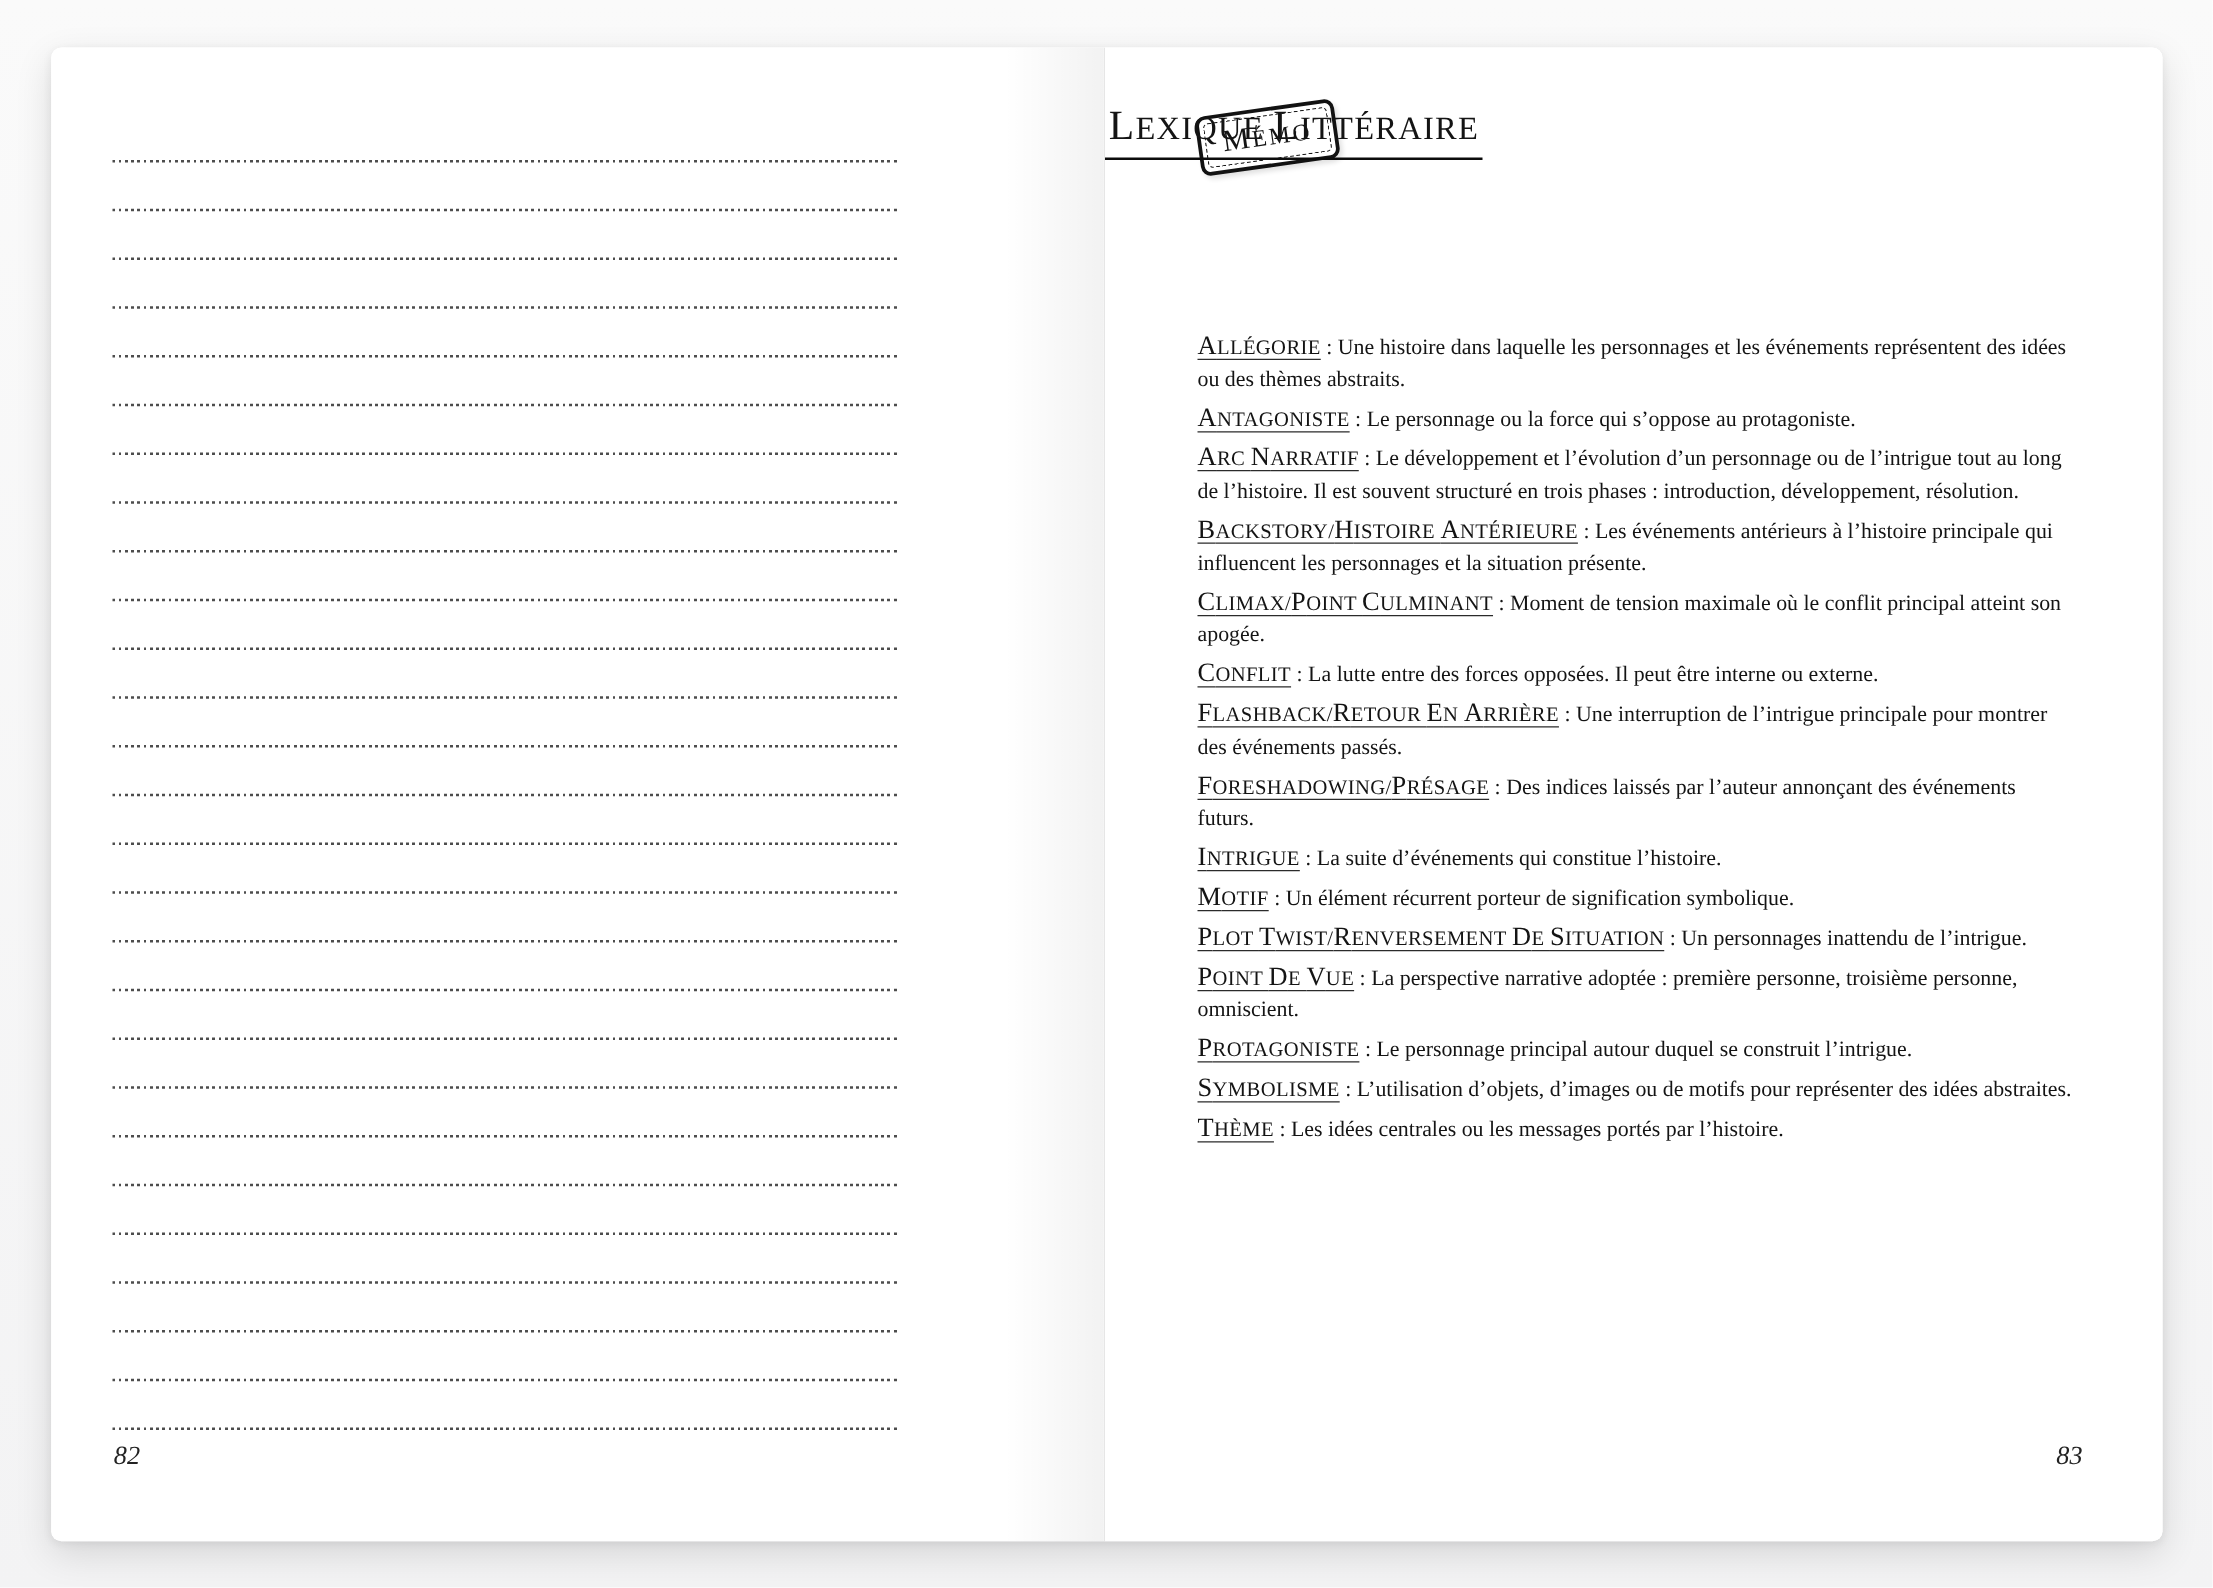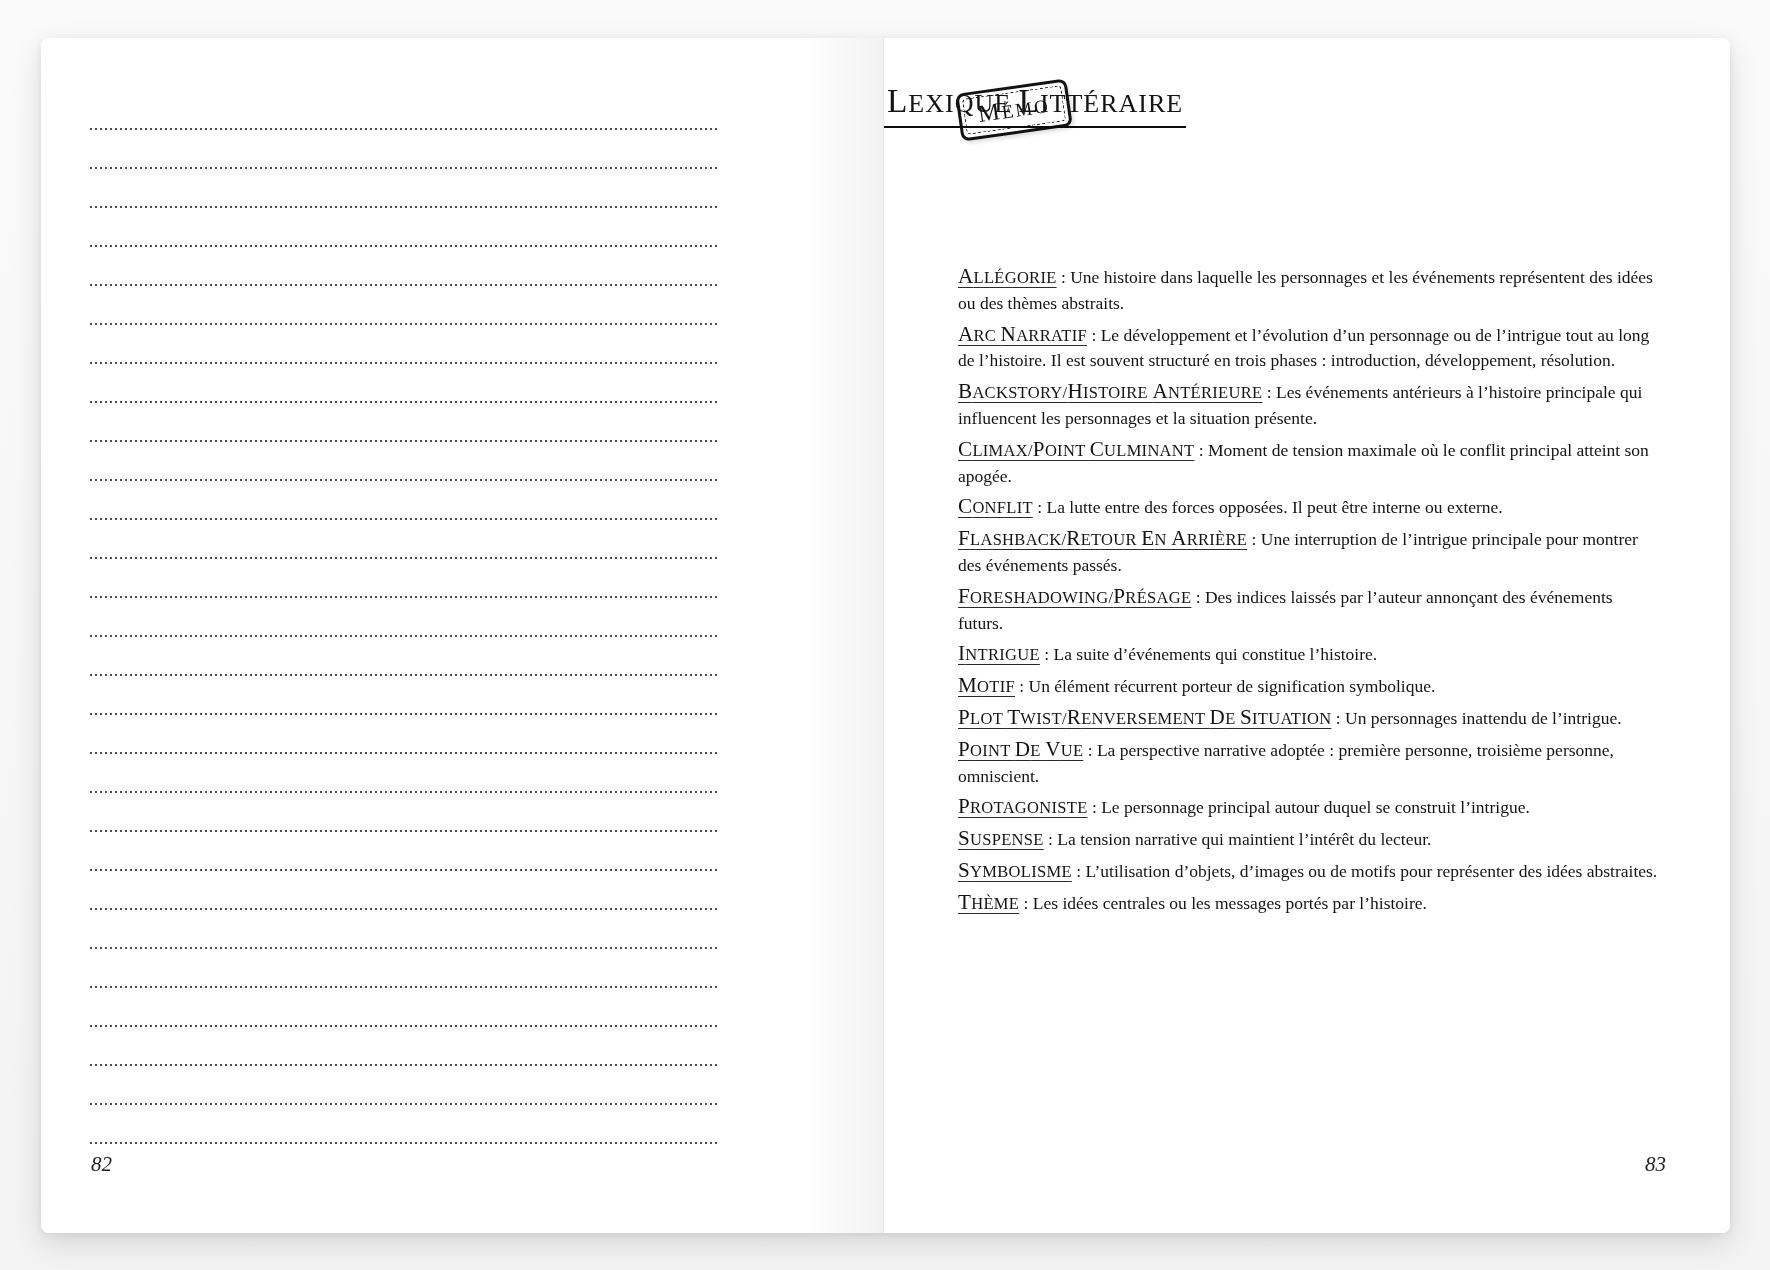--- a/index.html
+++ b/index.html
@@ -112,20 +112,21 @@
       <div class="stamp-inner"><span class="ic">M</span>ÉMO</div>
     </div>
 
     <div class="title-wrap">
       <span class="page-title"><span class="ic">L</span>EXIQUE <span class="ic">L</span>ITTÉRAIRE</span>
     </div>
 
     <div class="entries">
   <p class="entry"><span class="term"><span class="ic">A</span>LLÉGORIE</span><span class="sep"> : </span><span class="def">Une histoire dans laquelle les personnages et les événements représentent des idées ou des thèmes abstraits.</span></p>
 
+  <p class="entry"><span class="term"><span class="ic">A</span>NTAGONISTE</span><span class="sep"> : </span><span class="def">Le personnage ou la force qui s’oppose au protagoniste.</span></p>
 
   <p class="entry"><span class="term"><span class="ic">A</span>RC <span class="ic">N</span>ARRATIF</span><span class="sep"> : </span><span class="def">Le développement et l’évolution d’un personnage ou de l’intrigue tout au long de l’histoire. Il est souvent structuré en trois phases : introduction, développement, résolution.</span></p>
 
   <p class="entry"><span class="term"><span class="ic">B</span>ACKSTORY/<span class="ic">H</span>ISTOIRE <span class="ic">A</span>NTÉRIEURE</span><span class="sep"> : </span><span class="def">Les événements antérieurs à l’histoire principale qui influencent les personnages et la situation présente.</span></p>
 
 
   <p class="entry"><span class="term"><span class="ic">C</span>LIMAX/<span class="ic">P</span>OINT <span class="ic">C</span>ULMINANT</span><span class="sep"> : </span><span class="def">Moment de tension maximale où le conflit principal atteint son apogée.</span></p>
 
   <p class="entry"><span class="term"><span class="ic">C</span>ONFLIT</span><span class="sep"> : </span><span class="def">La lutte entre des forces opposées. Il peut être interne ou externe.</span></p>
 
@@ -137,21 +138,20 @@
 
   <p class="entry"><span class="term"><span class="ic">M</span>OTIF</span><span class="sep"> : </span><span class="def">Un élément récurrent porteur de signification symbolique.</span></p>
 
   <p class="entry"><span class="term"><span class="ic">P</span>LOT <span class="ic">T</span>WIST/<span class="ic">R</span>ENVERSEMENT <span class="ic">D</span>E <span class="ic">S</span>ITUATION</span><span class="sep"> : </span><span class="def">Un personnages inattendu de l’intrigue.</span></p>
 
   <p class="entry"><span class="term"><span class="ic">P</span>OINT <span class="ic">D</span>E <span class="ic">V</span>UE</span><span class="sep"> : </span><span class="def">La perspective narrative adoptée : première personne, troisième personne, omniscient.</span></p>
 
   <p class="entry"><span class="term"><span class="ic">P</span>ROTAGONISTE</span><span class="sep"> : </span><span class="def">Le personnage principal autour duquel se construit l’intrigue.</span></p>
 
 
-  <p class="entry"><span class="term"><span class="ic">S</span>USPENSE</span><span class="sep"> : </span><span class="def">La tension narrative qui maintient l’intérêt du lecteur.</span></p>
 
   <p class="entry"><span class="term"><span class="ic">S</span>YMBOLISME</span><span class="sep"> : </span><span class="def">L’utilisation d’objets, d’images ou de motifs pour représenter des idées abstraites.</span></p>
 
   <p class="entry"><span class="term"><span class="ic">T</span>HÈME</span><span class="sep"> : </span><span class="def">Les idées centrales ou les messages portés par l’histoire.</span></p>
 </div>
 
     <div class="pagenum pn-right">83</div>
   </div>
 
 </div>

